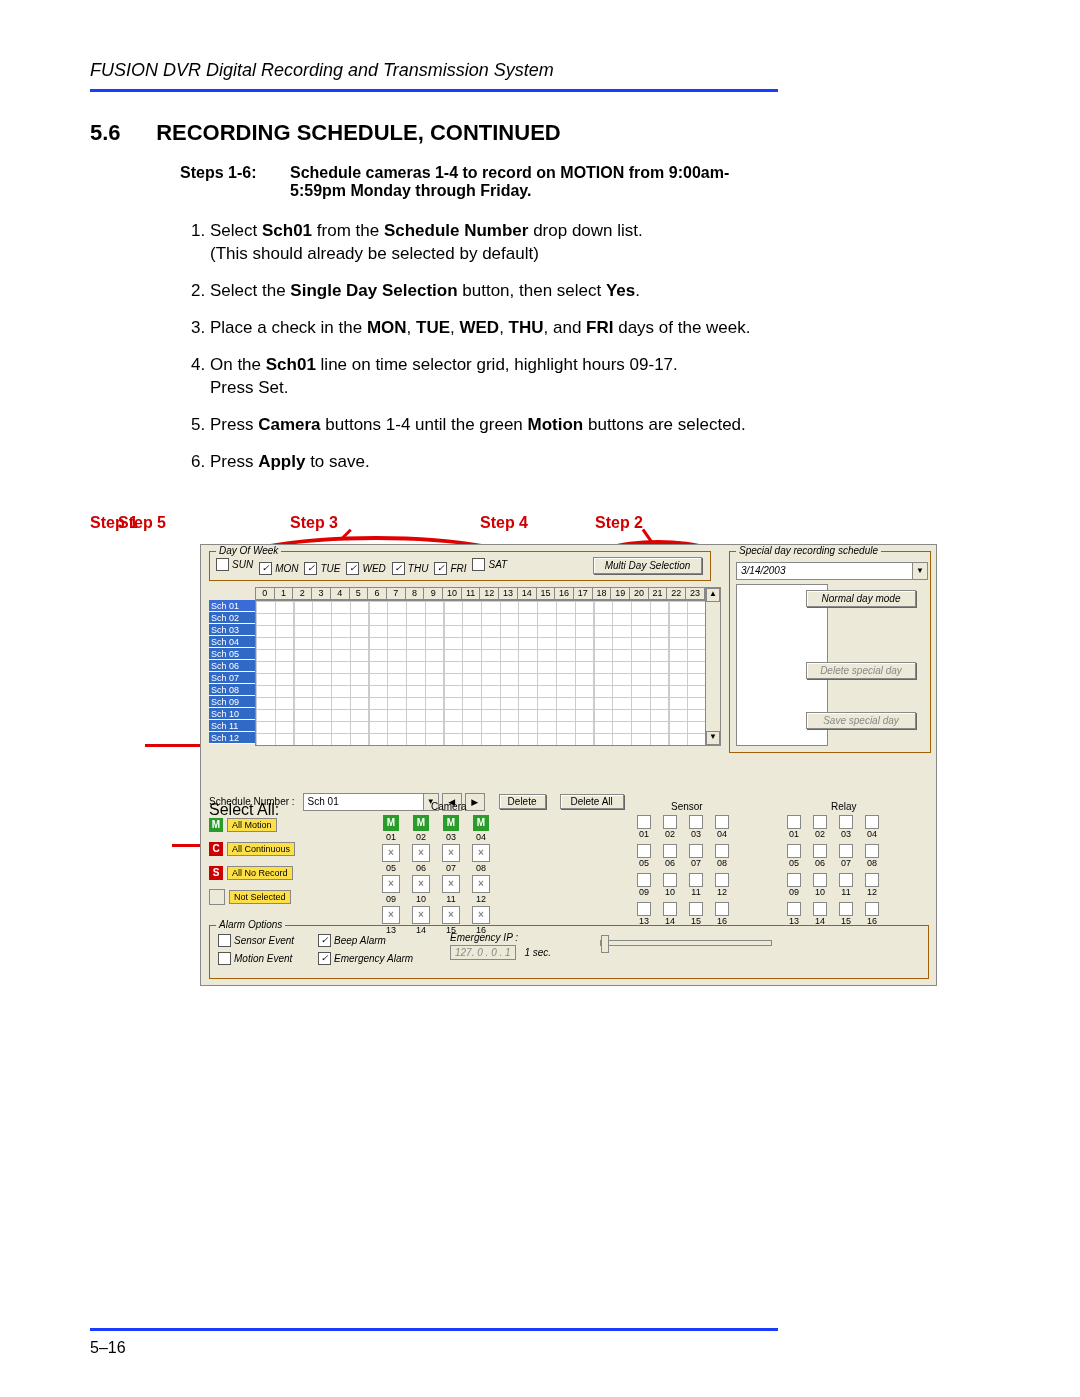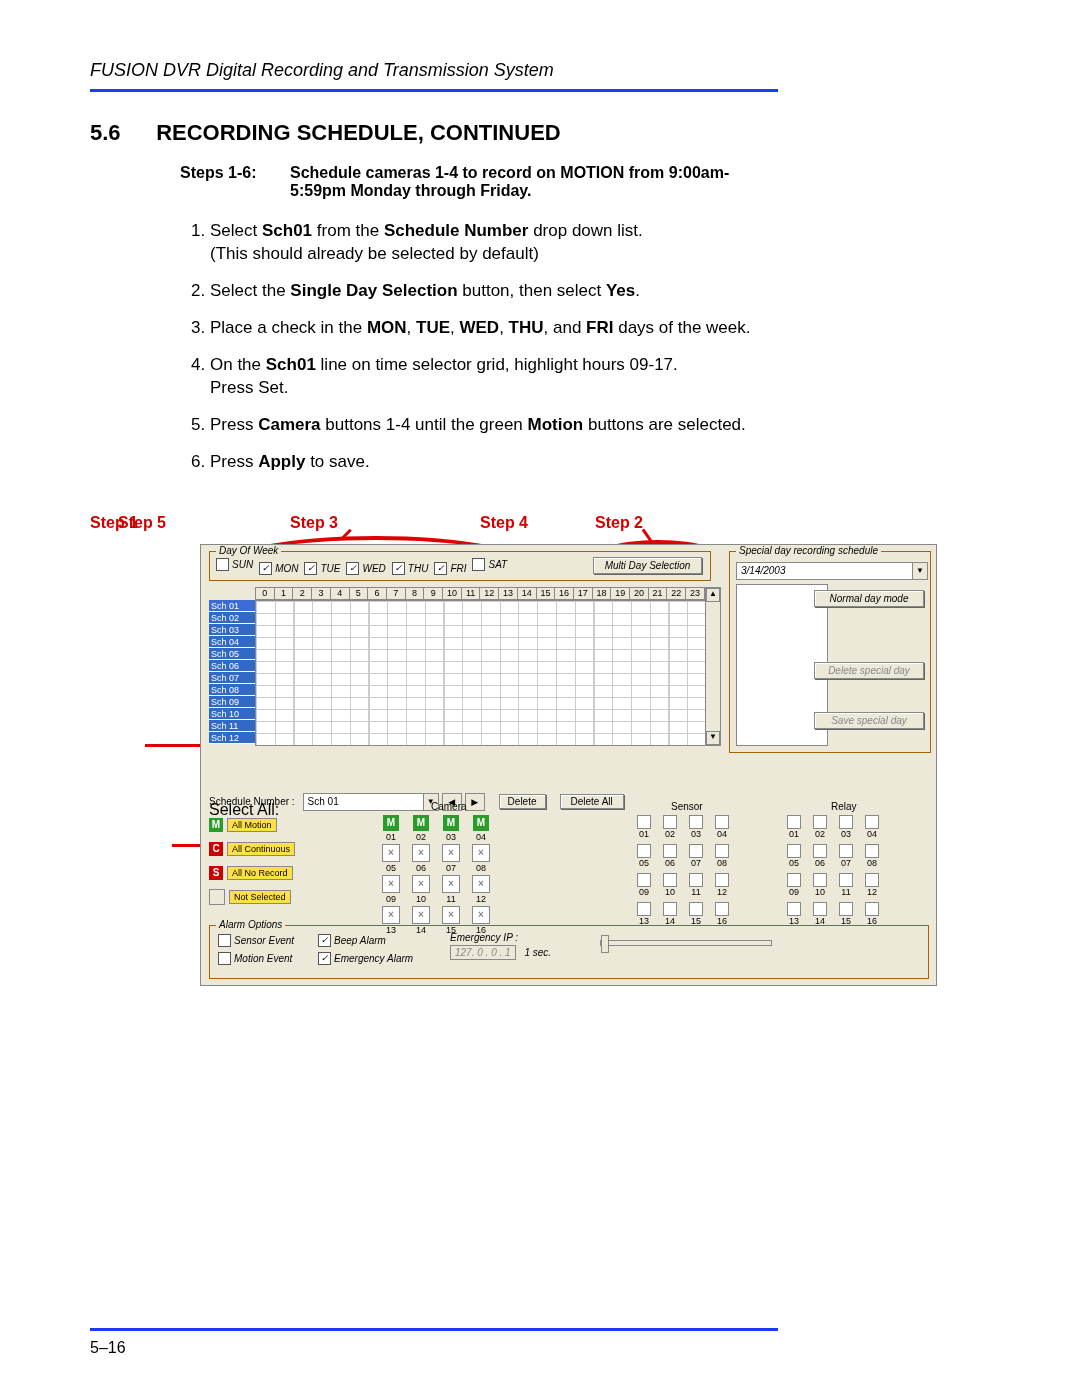--- a/index.html
+++ b/index.html
@@ -243,21 +243,21 @@
     position: absolute;
     top: 32px;
     left: 6px;
     width: 90px;
     height: 160px;
     background: #fff;
     border: 1px solid #888;
   }
   .side-btn {
     position: absolute;
-    right: 6px;
+    right: 14px;
     width: 96px;
     text-align: center;
   }
   
   .instr-row {
     position: absolute;
     left: 8px;
     top: 208px;
     width: 520px;
     height: 16px;

